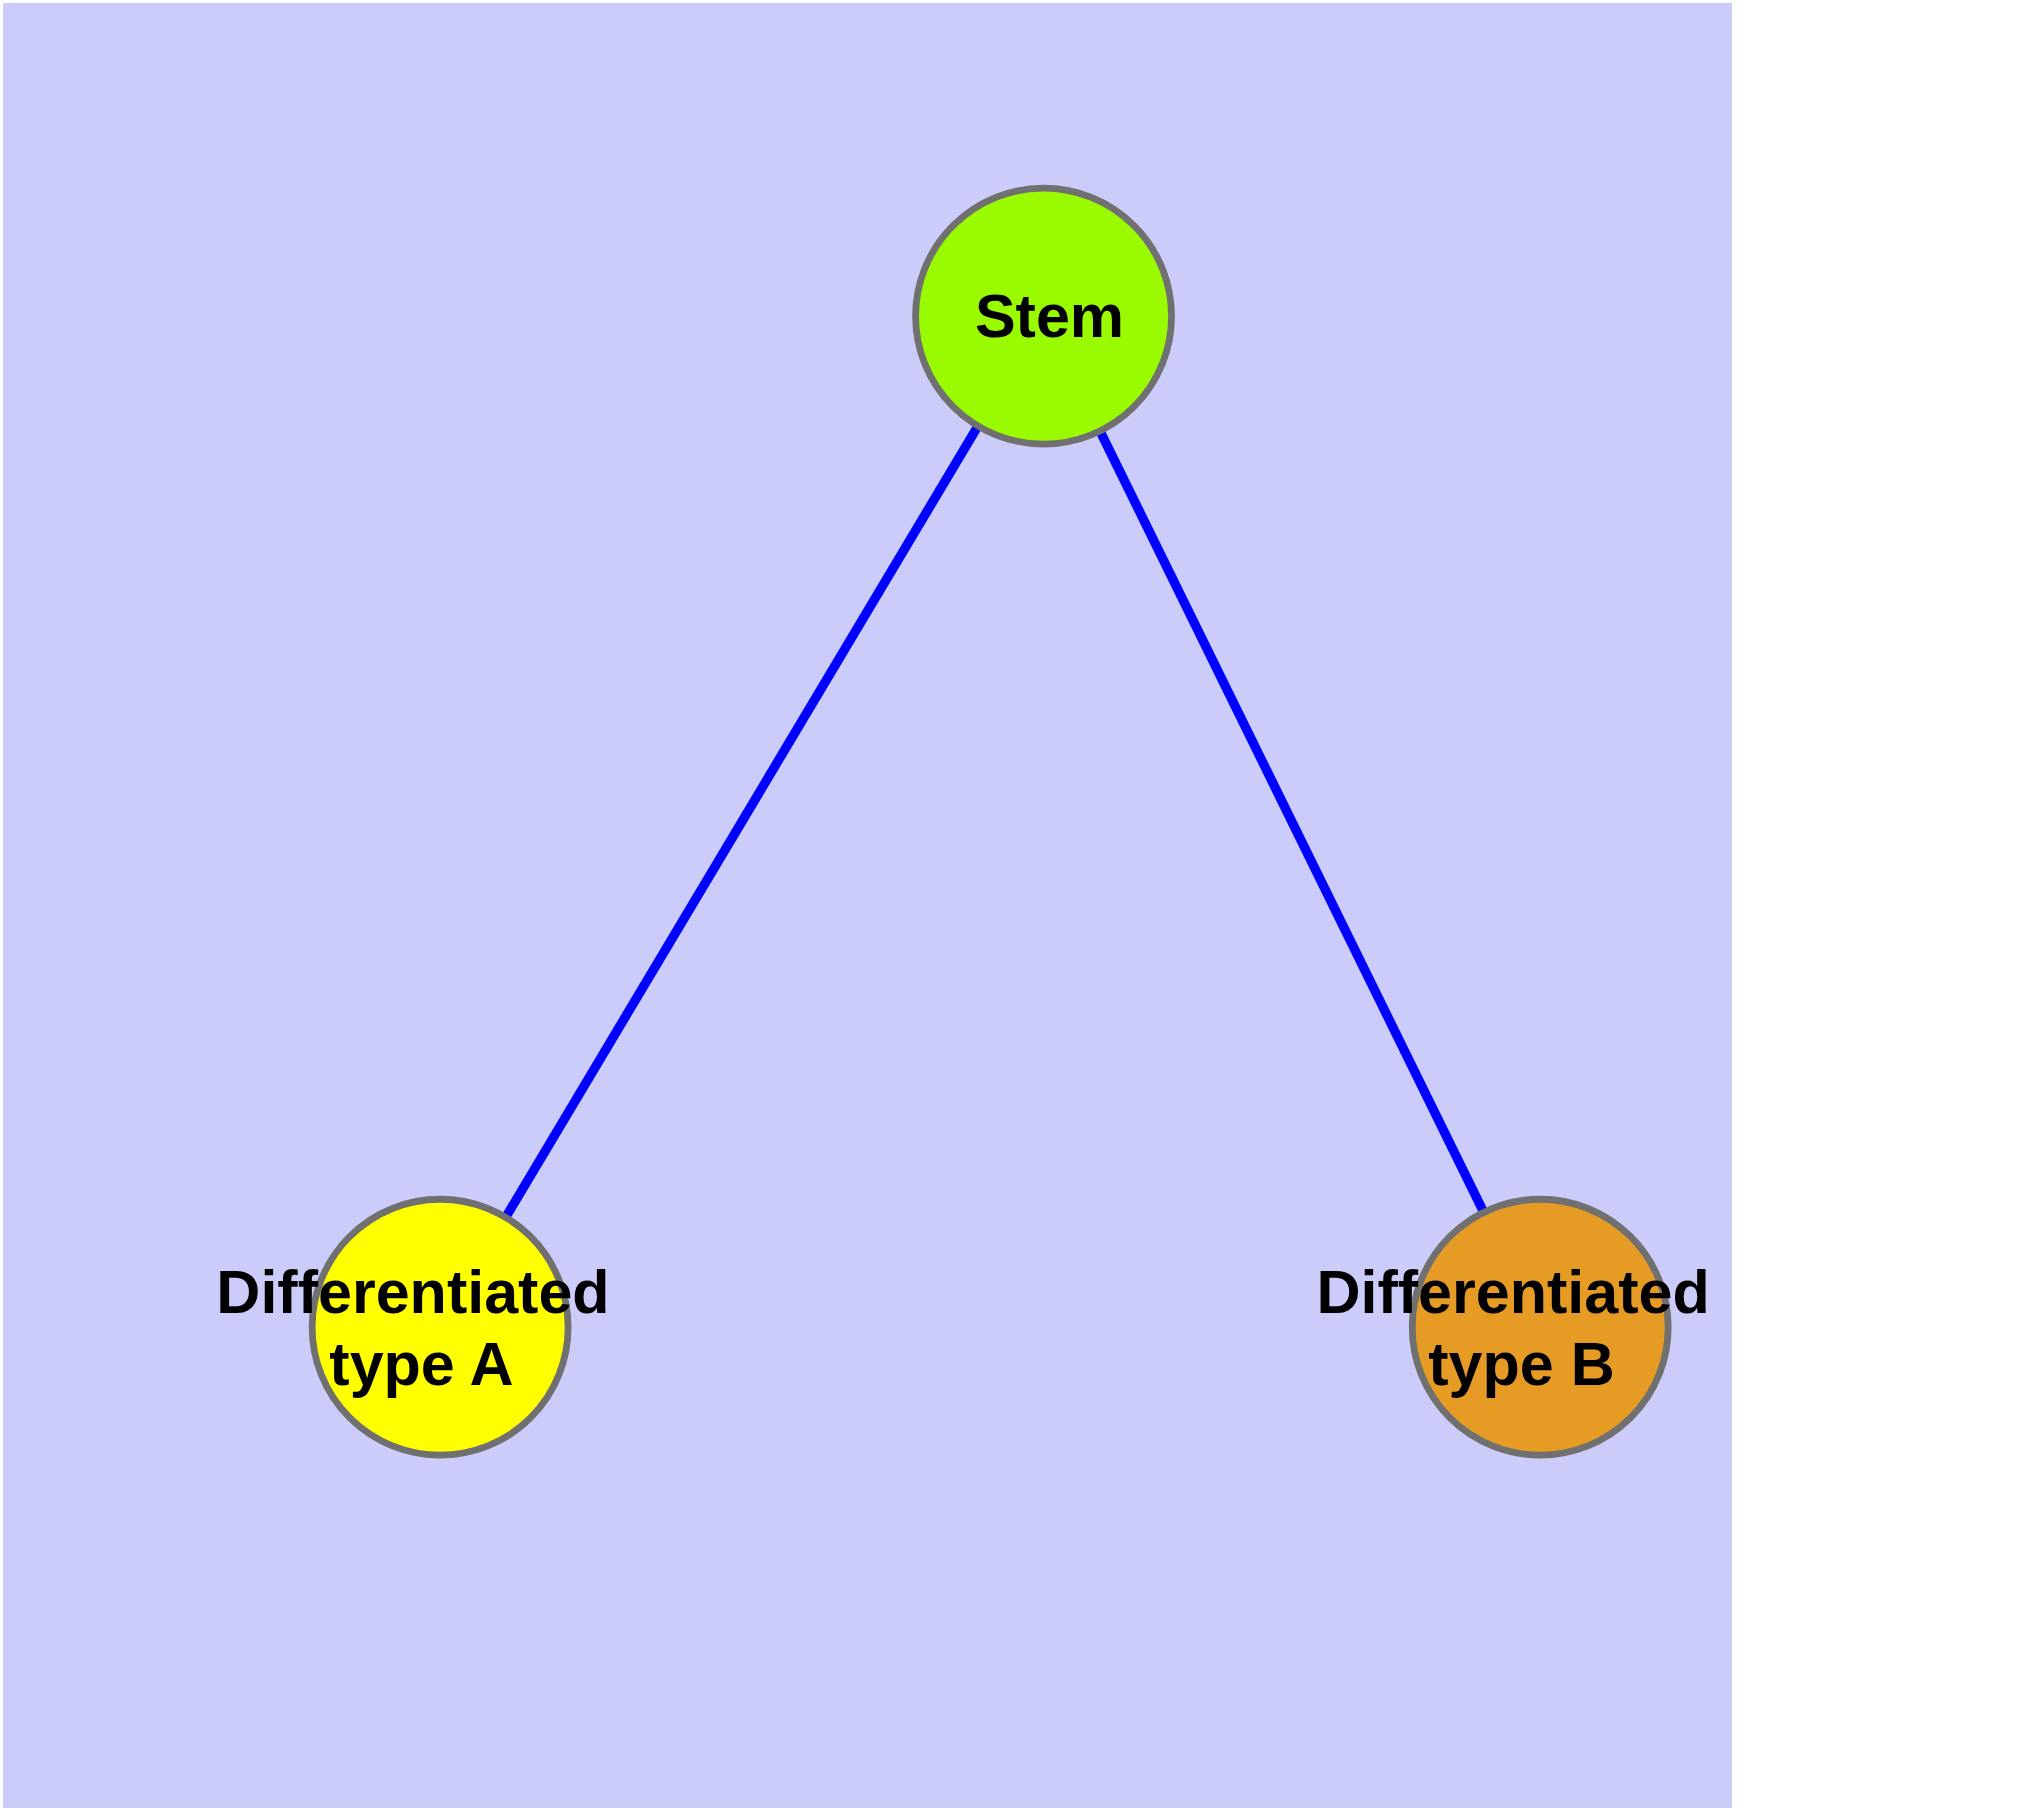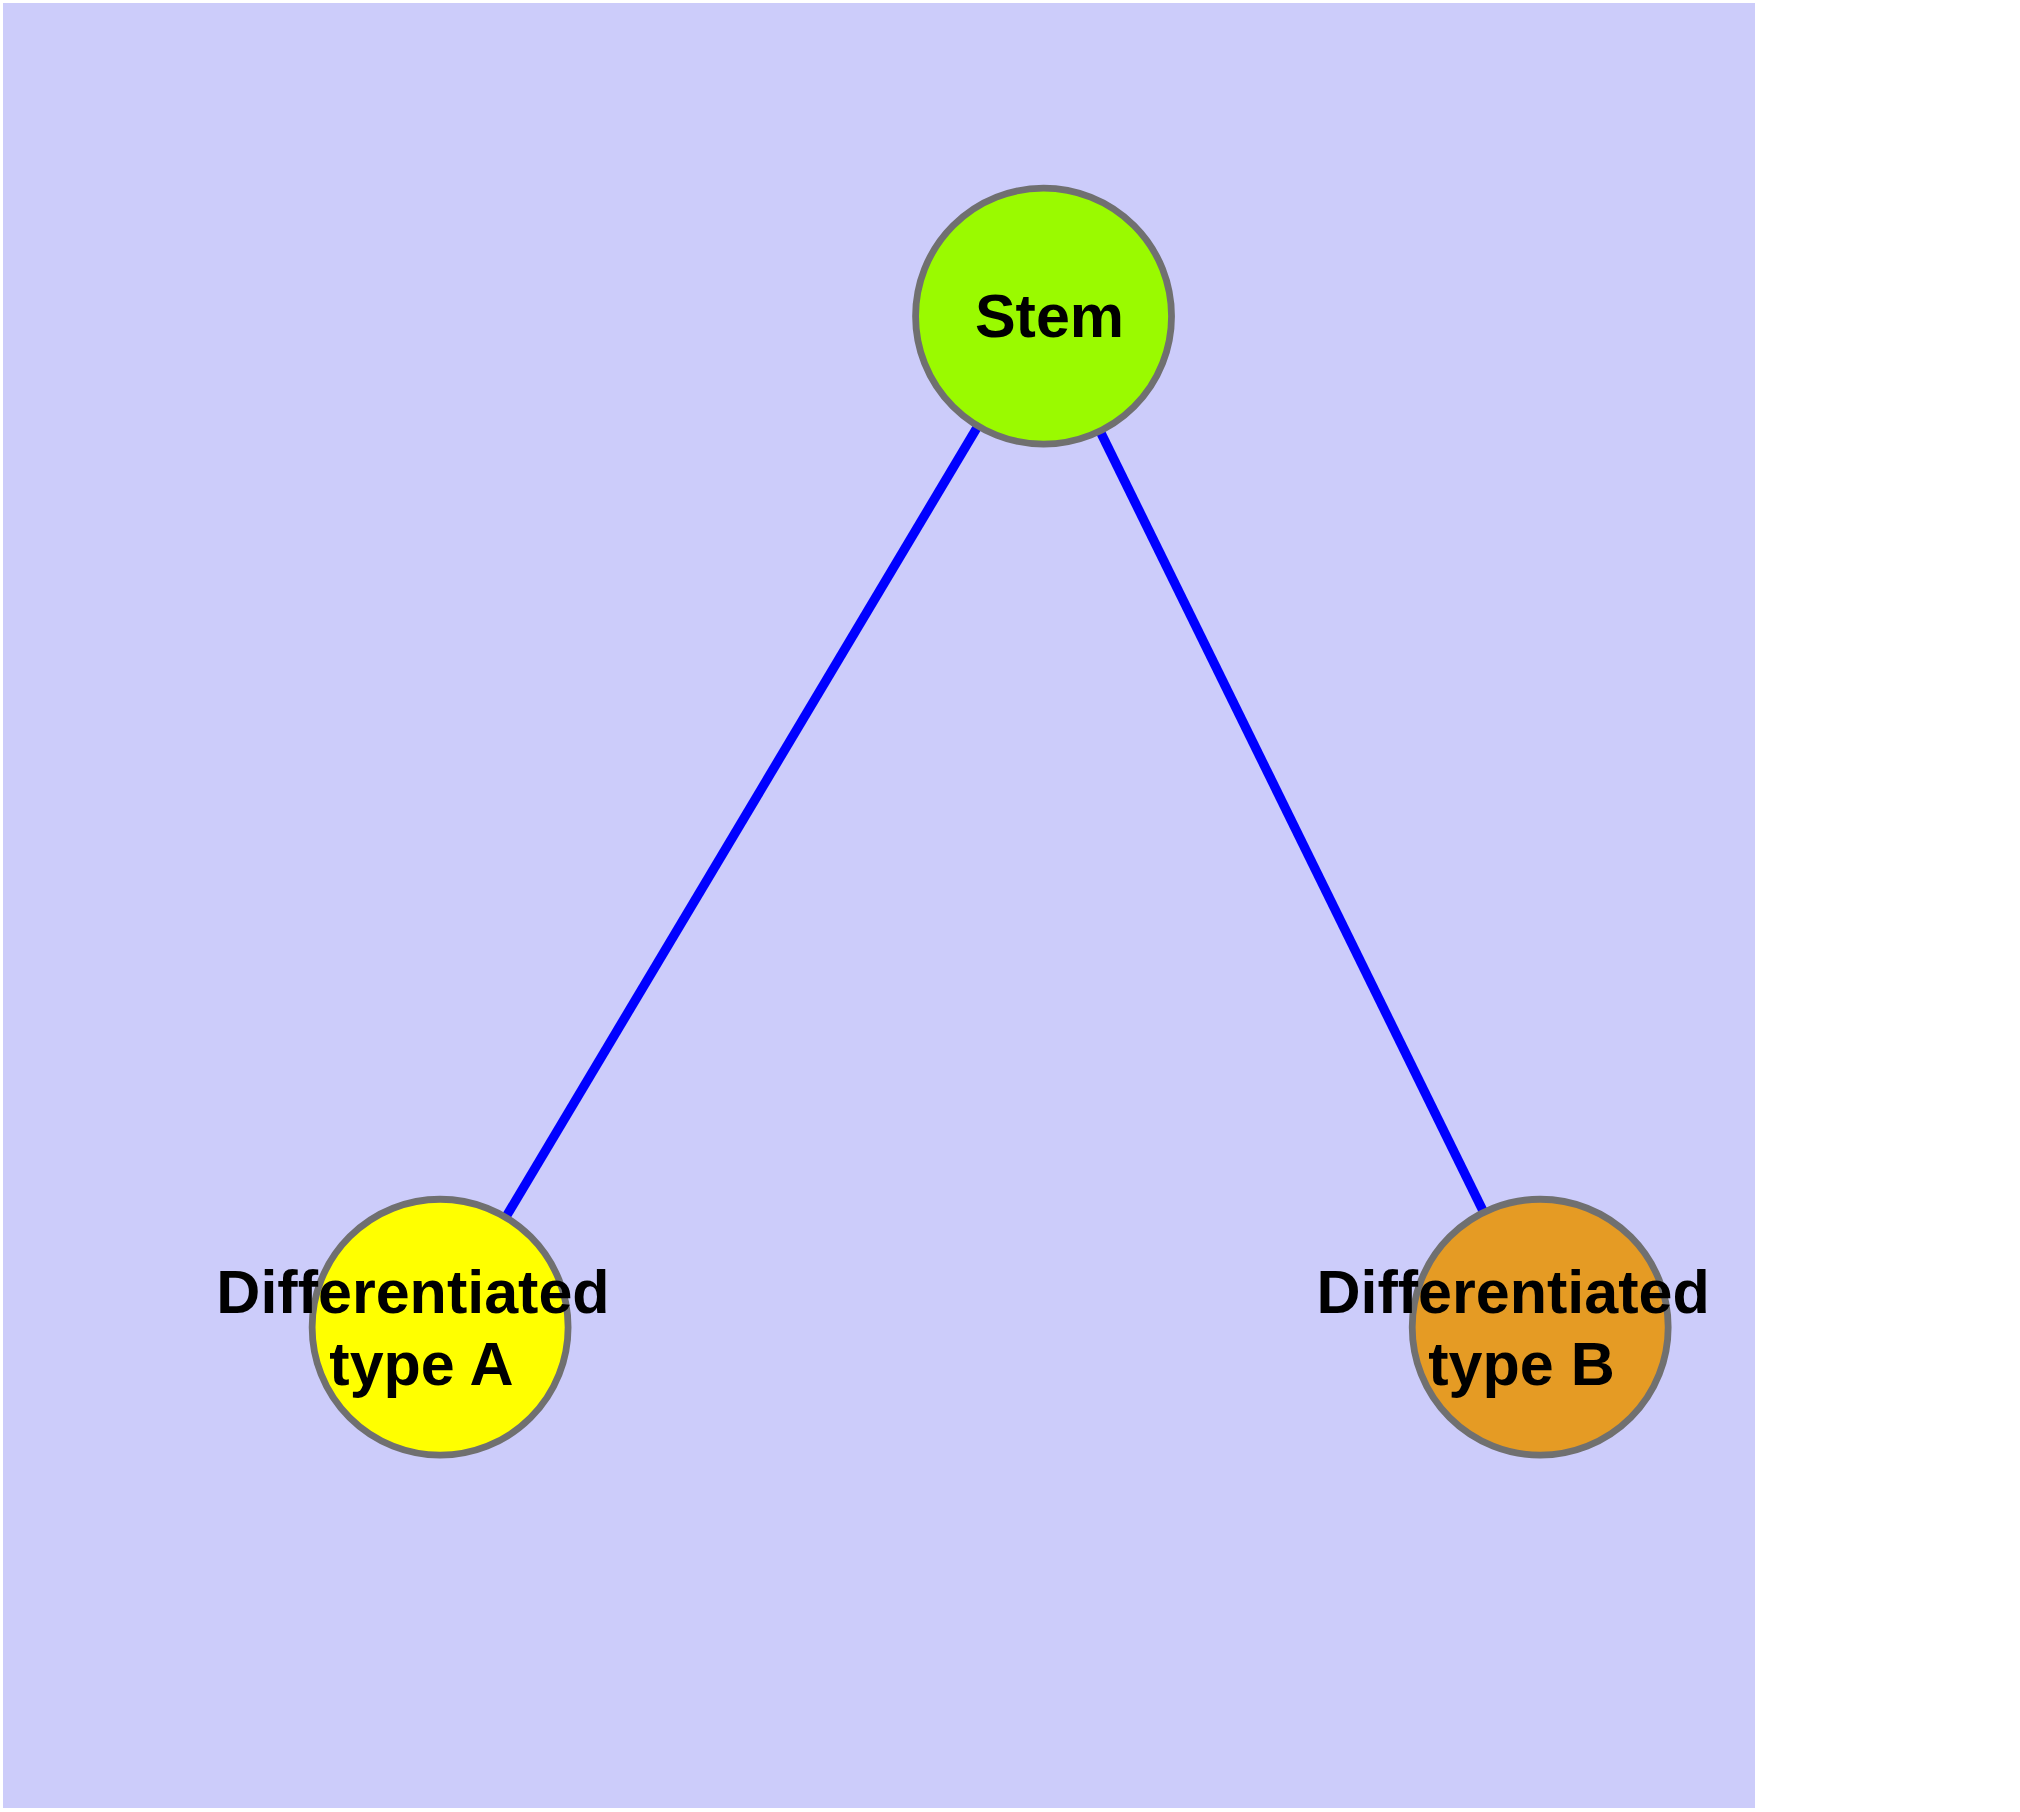--- a/index.html
+++ b/index.html
@@ -8,21 +8,20 @@
     padding: 0;
     background: #ffffff;
   }
   #canvas {
     position: relative;
     width: 1732px;
     height: 1812px;
     background: #ffffff;
     overflow: hidden;
     font-family: "Liberation Sans", "DejaVu Sans", sans-serif;
-    padding-left: 23px;
   }
   #plot-area {
     position: absolute;
     left: 3.4px;
     top: 3.4px;
     width: 2014px;
     height: 1805px;
     background: #ccccfa;
   }
   #graph-svg {

